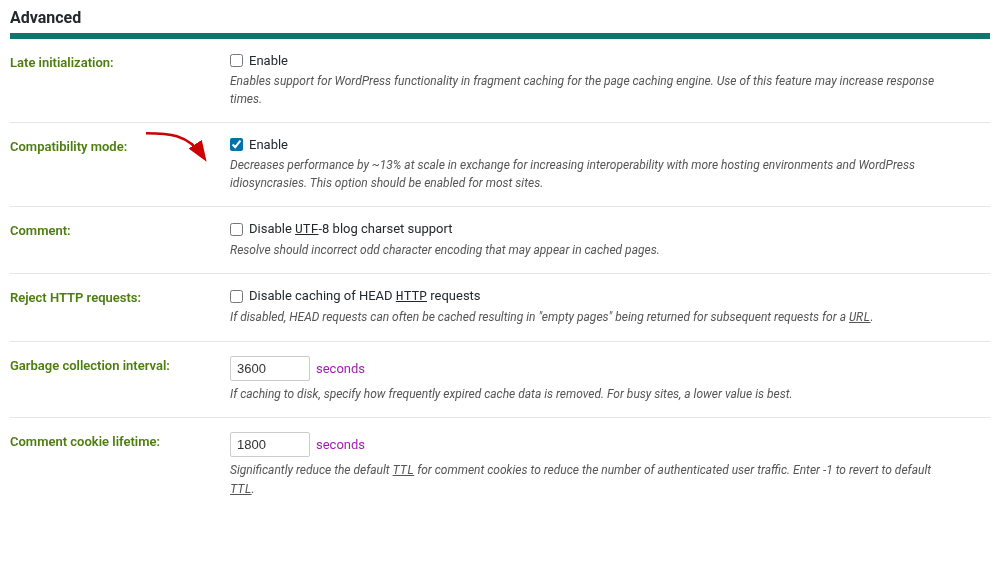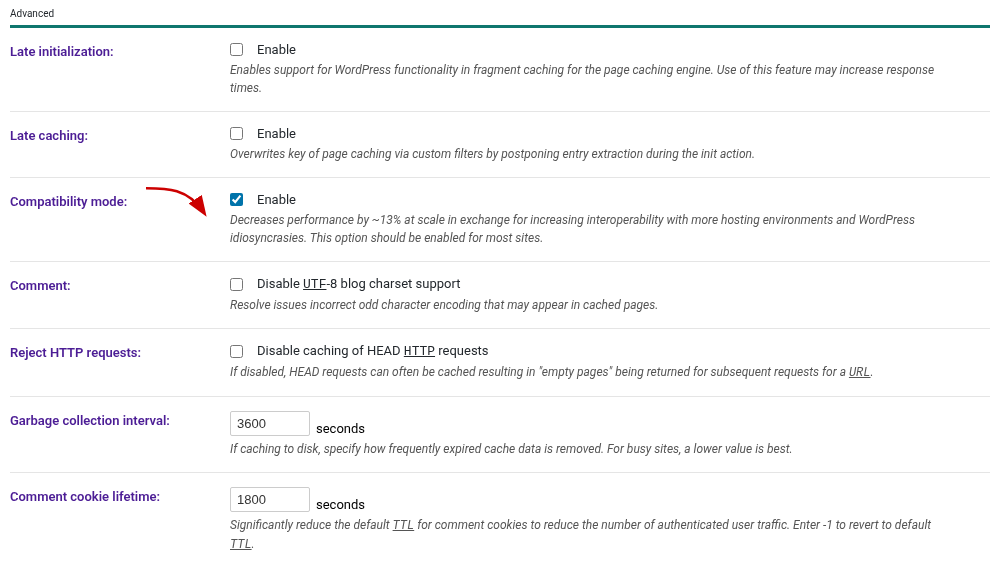--- a/index.html
+++ b/index.html
@@ -9,57 +9,57 @@
       color: #333;
       background: #fff;
       padding: 0;
     }
     .page-wrapper {
       max-width: 1000px;
       background: #fff;
       padding: 0 10px;
     }
     .section-title {
-      font-size: 10px;
-      font-weight: 400;
+      font-size: 16px;
+      font-weight: 700;
       color: #23282d;
       padding: 8px 0 6px 0;
-      border-bottom: 3px solid #0f766e;
+      border-bottom: 6px solid #0f766e;
       margin-bottom: 0;
     }
     .settings-table {
       width: 100%;
       border-collapse: collapse;
     }
     .settings-table tr {
       border-bottom: 1px solid #e5e5e5;
     }
     .settings-table tr:last-child {
       border-bottom: none;
     }
     .label-cell {
       width: 220px;
       min-width: 180px;
       vertical-align: top;
       padding: 16px 20px 16px 0;
       font-weight: 600;
       font-size: 13px;
-      color: #4c1d95;
+      color: #4d7c0f;
       white-space: nowrap;
       margin-left: 20px;
     }
     .control-cell {
       vertical-align: top;
       padding: 14px 0;
       position: relative;
     }
     .enable-row {
       display: flex;
       align-items: center;
-      gap: 14px;
+      gap: 6px;
       margin-bottom: 4px;
     }
     .enable-row input[type="checkbox"] {
       width: 13px;
       height: 13px;
       margin: 0;
       cursor: pointer;
       accent-color: #0073aa;
     }
     .enable-label {
@@ -82,25 +82,25 @@
       width: 80px;
       padding: 4px 6px;
       border: 1px solid #ccc;
       border-radius: 2px;
       font-size: 13px;
       color: #333;
       margin-right: 6px;
     }
     .seconds-label {
       font-size: 13px;
-      color: #000000;
+      color: #a21caf;
     }
     .input-row {
       display: flex;
-      align-items: flex-end;
+      align-items: center;
       margin-bottom: 4px;
     }
     .red-arrow {
       position: absolute;
       left: -90px;
       top: -10px;
       width: 80px;
       height: 40px;
     }
     
@@ -121,30 +121,20 @@
         <td class="label-cell">Late initialization:</td>
         <td class="control-cell">
           <div class="enable-row">
             <input type="checkbox" style="">
             <span class="enable-label">Enable</span>
           </div>
           <div class="description">Enables support for WordPress functionality in fragment caching for the page caching engine. Use of this feature may increase response times.</div>
         </td>
       </tr>
 
-      <tr>
-        <td class="label-cell">Late caching:</td>
-        <td class="control-cell">
-          <div class="enable-row">
-            <input type="checkbox" style="">
-            <span class="enable-label">Enable</span>
-          </div>
-          <div class="description">Overwrites key of page caching via custom filters by postponing entry extraction during the init action.</div>
-        </td>
-      </tr>
 
       <tr class="compat-row">
         <td class="label-cell">Compatibility mode:</td>
         <td class="control-cell">
 
           <svg class="red-arrow" viewBox="0 0 80 40" xmlns="http://www.w3.org/2000/svg" style="position:absolute;left:-95px;top:5px;width:85px;height:42px;">
             <defs>
               <marker id="arrowhead" markerWidth="8" markerHeight="8" refX="6" refY="3" orient="auto">
                 <polygon points="0 0, 8 3, 0 6" fill="#cc0000"></polygon>
               </marker>
@@ -159,21 +149,21 @@
         </td>
       </tr>
 
       <tr>
         <td class="label-cell">Comment:</td>
         <td class="control-cell">
           <div class="enable-row">
             <input type="checkbox" style="">
             <span class="enable-label">Disable <span class="underline">UTF</span>-8 blog charset support</span>
           </div>
-          <div class="description">Resolve issues incorrect odd character encoding that may appear in cached pages.</div>
+          <div class="description">Resolve should incorrect odd character encoding that may appear in cached pages.</div>
         </td>
       </tr>
 
       <tr>
         <td class="label-cell">Reject HTTP requests:</td>
         <td class="control-cell">
           <div class="enable-row">
             <input type="checkbox" style="">
             <span class="enable-label">Disable caching of HEAD <span class="underline">HTTP</span> requests</span>
           </div>

